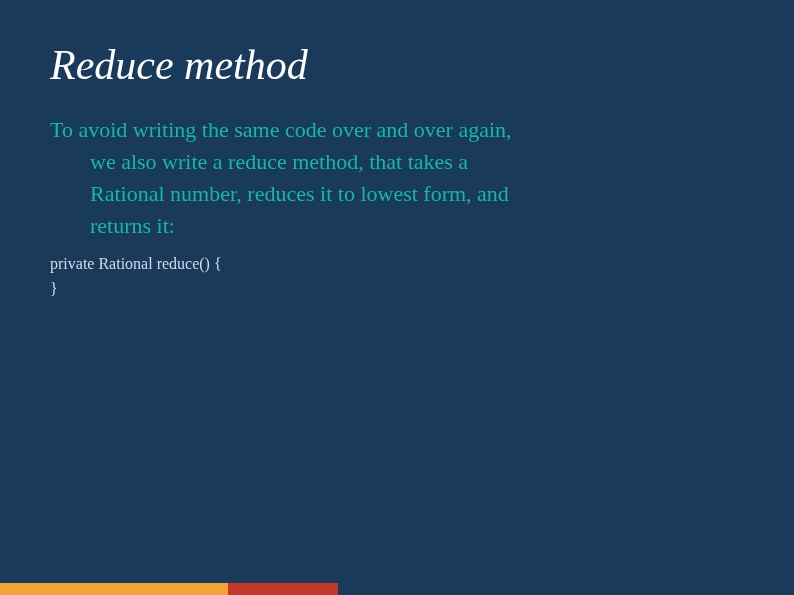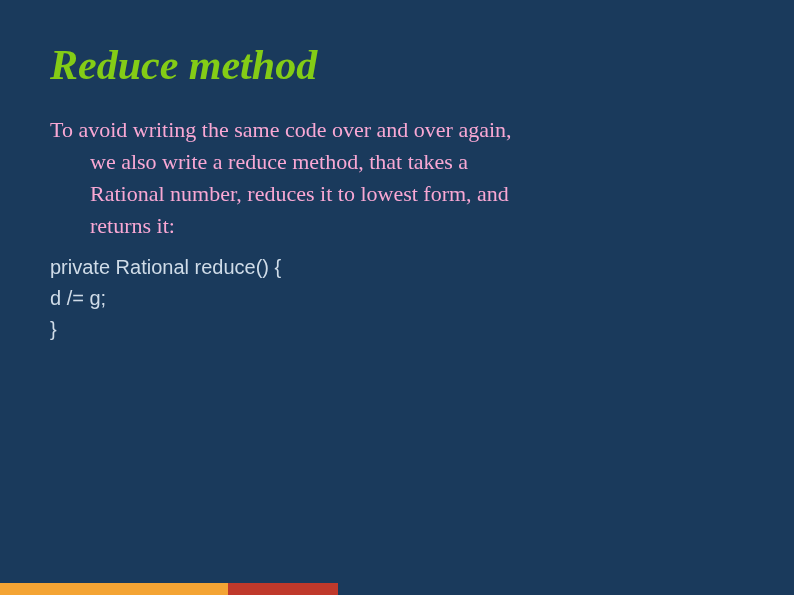--- a/index.html
+++ b/index.html
@@ -19,45 +19,45 @@
 
     .slide-container {
       width: 794px;
       height: 595px;
       background-color: #1a3a5c;
       padding: 40px 50px 60px 50px;
       position: relative;
     }
 
     .title {
-      color: #84cc16;
+      color: #ffffff;
       font-style: italic;
       font-size: 42px;
-      font-weight: bold;
+      font-weight: normal;
       margin-bottom: 24px;
       line-height: 1.2;
     }
 
     .body-text {
-      color: #f9a8d4;
+      color: #14b8a6;
       font-size: 22px;
       line-height: 1.45;
       margin-bottom: 10px;
       margin-left: 0;
     }
 
     .body-text .indent {
       display: inline-block;
       margin-left: 40px;
     }
 
     .code-block {
-      font-family: Liberation Sans, sans-serif;
+      font-family: Liberation Serif, serif;
       color: #d0dce8;
-      font-size: 20px;
+      font-size: 16px;
       line-height: 1.55;
       margin-top: 8px;
     }
 
     .bottom-bar {
       position: absolute;
       bottom: 0;
       left: 0;
       width: 100%;
       height: 12px;
@@ -88,21 +88,20 @@
 
   <div class="body-text">
     <span>To avoid writing the same code over and over again,<br>
     <span class="indent"></span>we also write a reduce method, that takes a<br>
     <span class="indent"></span>Rational number, reduces it to lowest form, and<br>
     <span class="indent"></span>returns it:</span>
   </div>
 
   <div class="code-block">
     <div>private Rational reduce() {</div>
-    <div>  d /= g;</div>
     <div>}</div>
   </div>
 
   <div class="bottom-bar">
     <div class="bar-segment-orange"></div>
     <div class="bar-segment-red"></div>
     <div class="bar-segment-dark"></div>
   </div>
 
 </div>

